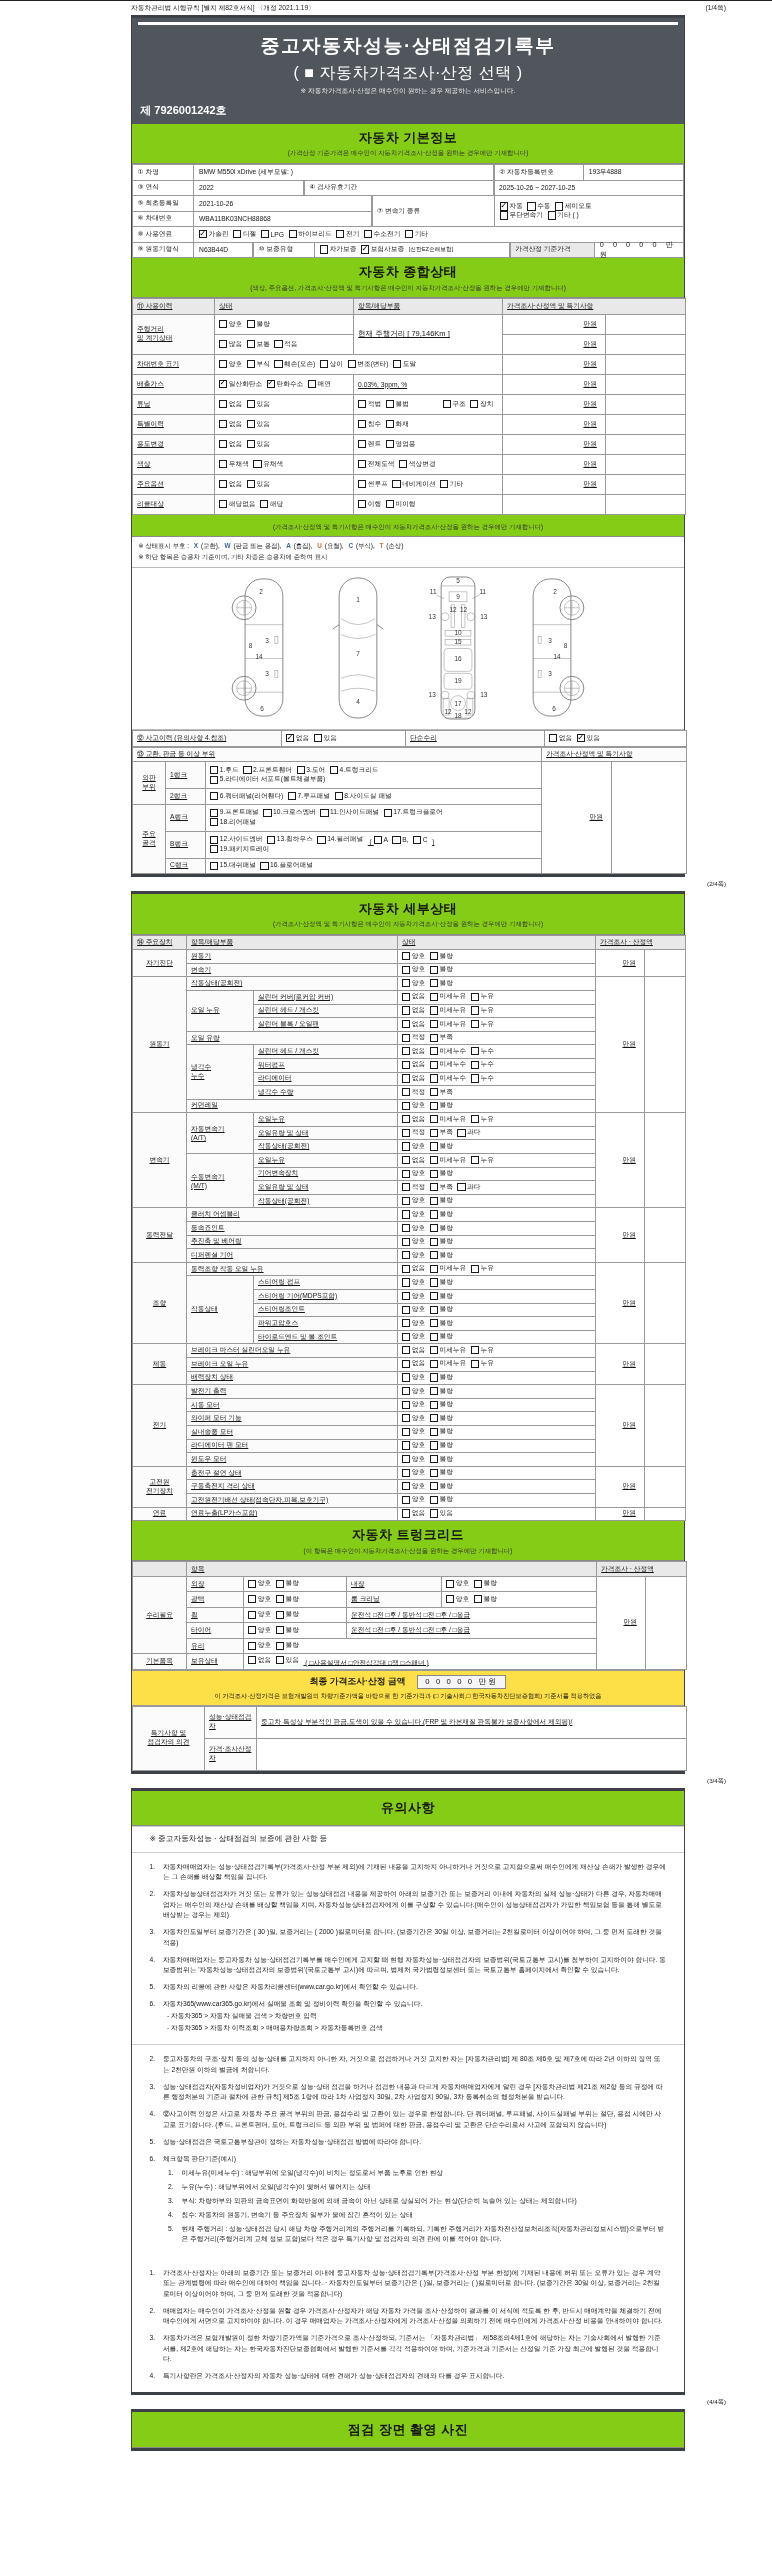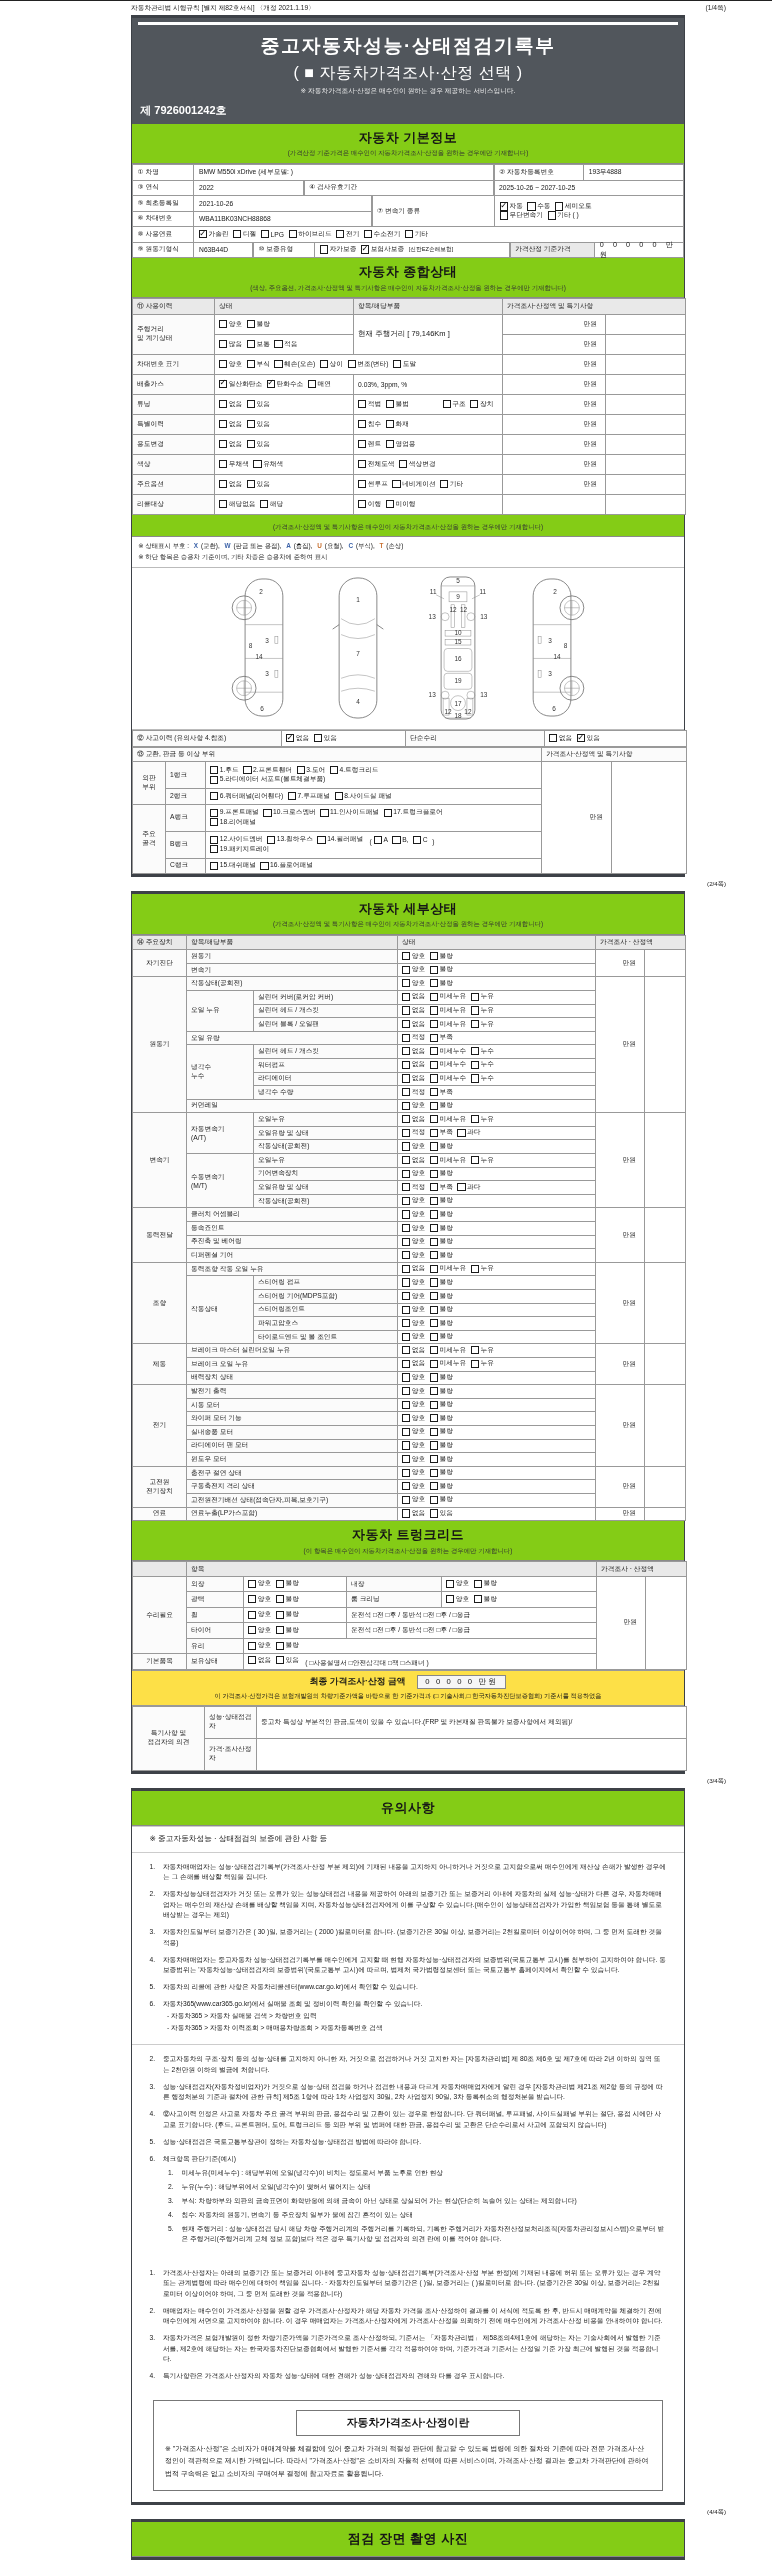--- a/index.html
+++ b/index.html
@@ -17,21 +17,21 @@
   .dh-title{text-align:center;font-size:19px;font-weight:bold;letter-spacing:1.5px;}
   .dh-sub{text-align:center;font-size:16px;margin-top:4.1px;letter-spacing:0.5px;}
   .dh-note{text-align:center;font-size:6.7px;margin-top:3.6px;color:#eee;}
   .dh-doc{font-size:11px;font-weight:bold;margin:7.2px 0 0 3.1px;}
 
   .sechead{background:#84cc16;border-bottom:0.5px solid #8a8a8a;padding:5.2px 0 4.6px;}
   .sechead .t{text-align:center;font-size:13px;font-weight:bold;letter-spacing:0.5px;}
   .sechead .s{text-align:center;font-size:6.4px;margin-top:2.6px;color:#333;}
 
   
-  .tbl{width:100%;border-collapse:collapse;font-size:6.7px;table-layout:fixed;}
+  .tbl{width:100%;border-collapse:collapse;font-size:6.7px;table-layout:fixed;text-decoration:underline;}
   .tbl td{border:0.5px solid #999;padding:1.5px 4.1px;vertical-align:middle;background:#fff;}
   .tbl td.hd{background:#e9e9e9;font-weight:normal;}
   .tbl td.lab{background:#fbfbfb;}
   .tbl td.price{text-align:right;padding-right:8.2px;}
   .pre{white-space:pre-line;}
   .c{text-align:center;}
 
   
   .cb{display:inline-flex;align-items:center;margin-right:4.6px;white-space:nowrap;}
   .cb .bx{width:6.2px;height:6.2px;border:1px solid #1b1b1b;margin-right:1.5px;position:relative;background:#fff;flex:none;display:inline-block;}
@@ -1422,24 +1422,20 @@
           </div>
           <div class="ni">
             <span class="ni-no">3.</span>
             <div class="ni-tx">자동차가격은 보험개발원이 정한 차량기준가액을 기준가격으로 조사·산정하되, 기준서는 「자동차관리법」 제58조의4제1호에 해당하는 자는 기술사회에서 발행한 기준서를, 제2호에 해당하는 자는 한국자동차진단보증협회에서 발행한 기준서를 각각 적용하여야 하며, 기준가격과 기준서는 산정일 기준 가장 최근에 발행된 것을 적용합니다.</div>
           </div>
           <div class="ni">
             <span class="ni-no">4.</span>
             <div class="ni-tx">특기사항란은 가격조사·산정자의 자동차 성능·상태에 대한 견해가 성능·상태점검자의 견해와 다를 경우 표시합니다.</div>
           </div>
         </div>
-      <div class="defbox">
-        <div class="bt">자동차가격조사·산정이란</div>
-        <div class="btx">※ "가격조사·산정"은 소비자가 매매계약을 체결함에 있어 중고차 가격의 적절성 판단에 참고할 수 있도록 법령에 의한 절차와 기준에 따라 전문 가격조사·산정인이 객관적으로 제시한 가액입니다. 따라서 "가격조사·산정"은 소비자의 자율적 선택에 따른 서비스이며, 가격조사·산정 결과는 중고차 가격판단에 관하여 법적 구속력은 없고 소비자의 구매여부 결정에 참고자료로 활용됩니다.</div>
-      </div>
     </div>
     <div class="pagemark">(4/4쪽)</div>
 
     <div class="sheet">
       <div class="sechead" style="padding:8.2px 0">
         <div class="t">점검 장면 촬영 사진</div>
       </div>
 
     </div>
 

